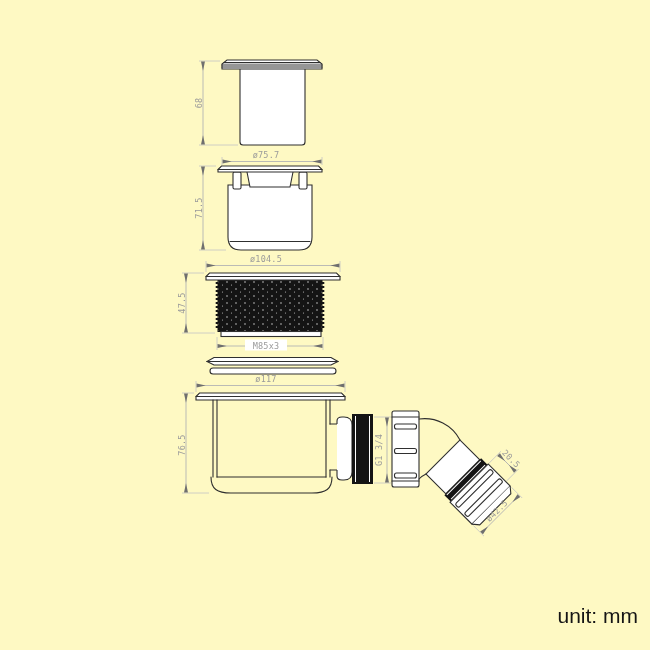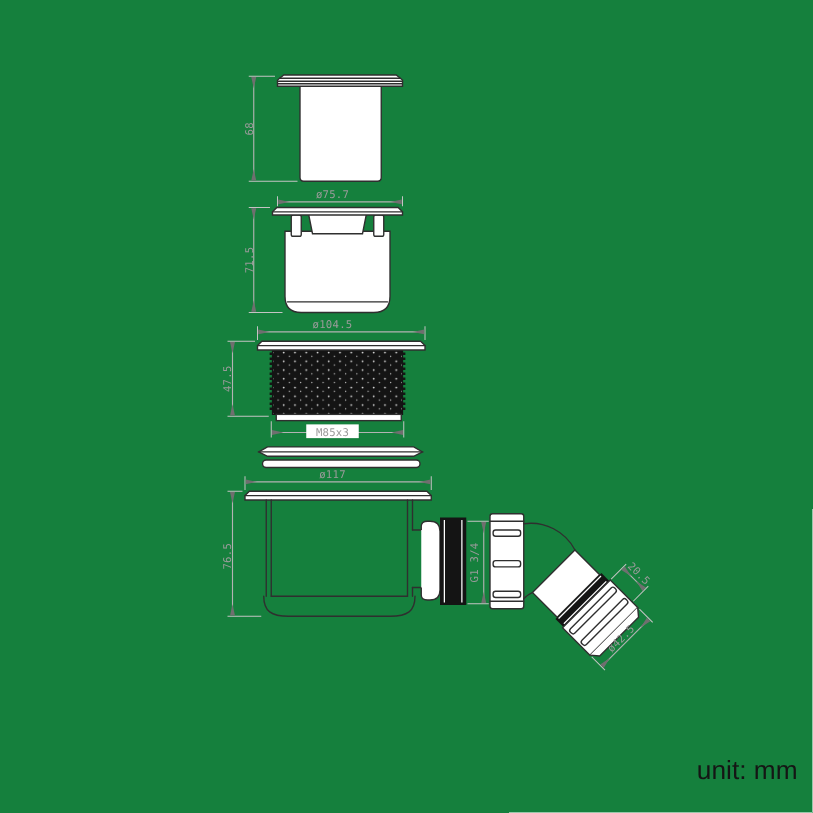--- a/index.html
+++ b/index.html
@@ -1,16 +1,16 @@
 <!DOCTYPE html>
 <html><head>
 <meta charset="utf-8">
 <style>
   html,body{margin:0;padding:0;background:#fff;}
-  .canvas{position:relative;width:650px;height:650px;background:#15803d;overflow:hidden;
+  .canvas{position:relative;width:650px;height:650px;background:#fef9c3;overflow:hidden;
           font-family:"Liberation Sans",sans-serif;}
   svg{display:block}
   .ink{stroke:#2f2f2f;stroke-width:1.1;fill:none;stroke-linecap:round;}
   .inkf{stroke:#2f2f2f;stroke-width:1.1;fill:#ffffff;}
   .dark{fill:#141414;stroke:none;}
   .dl{stroke:#b3b3b3;stroke-width:0.9;fill:none;}
   .ext{stroke:#c4c4c4;stroke-width:0.8;fill:none;}
   .dt{font-family:"DejaVu Sans Mono",monospace;font-size:8.5px;fill:#9b9b9b;letter-spacing:.2px;}
   .unit{font-family:"Liberation Sans",sans-serif;font-size:21px;fill:#151515;}
   .serr{stroke:#141414;stroke-width:2.6;stroke-dasharray:2 2;fill:none;}

